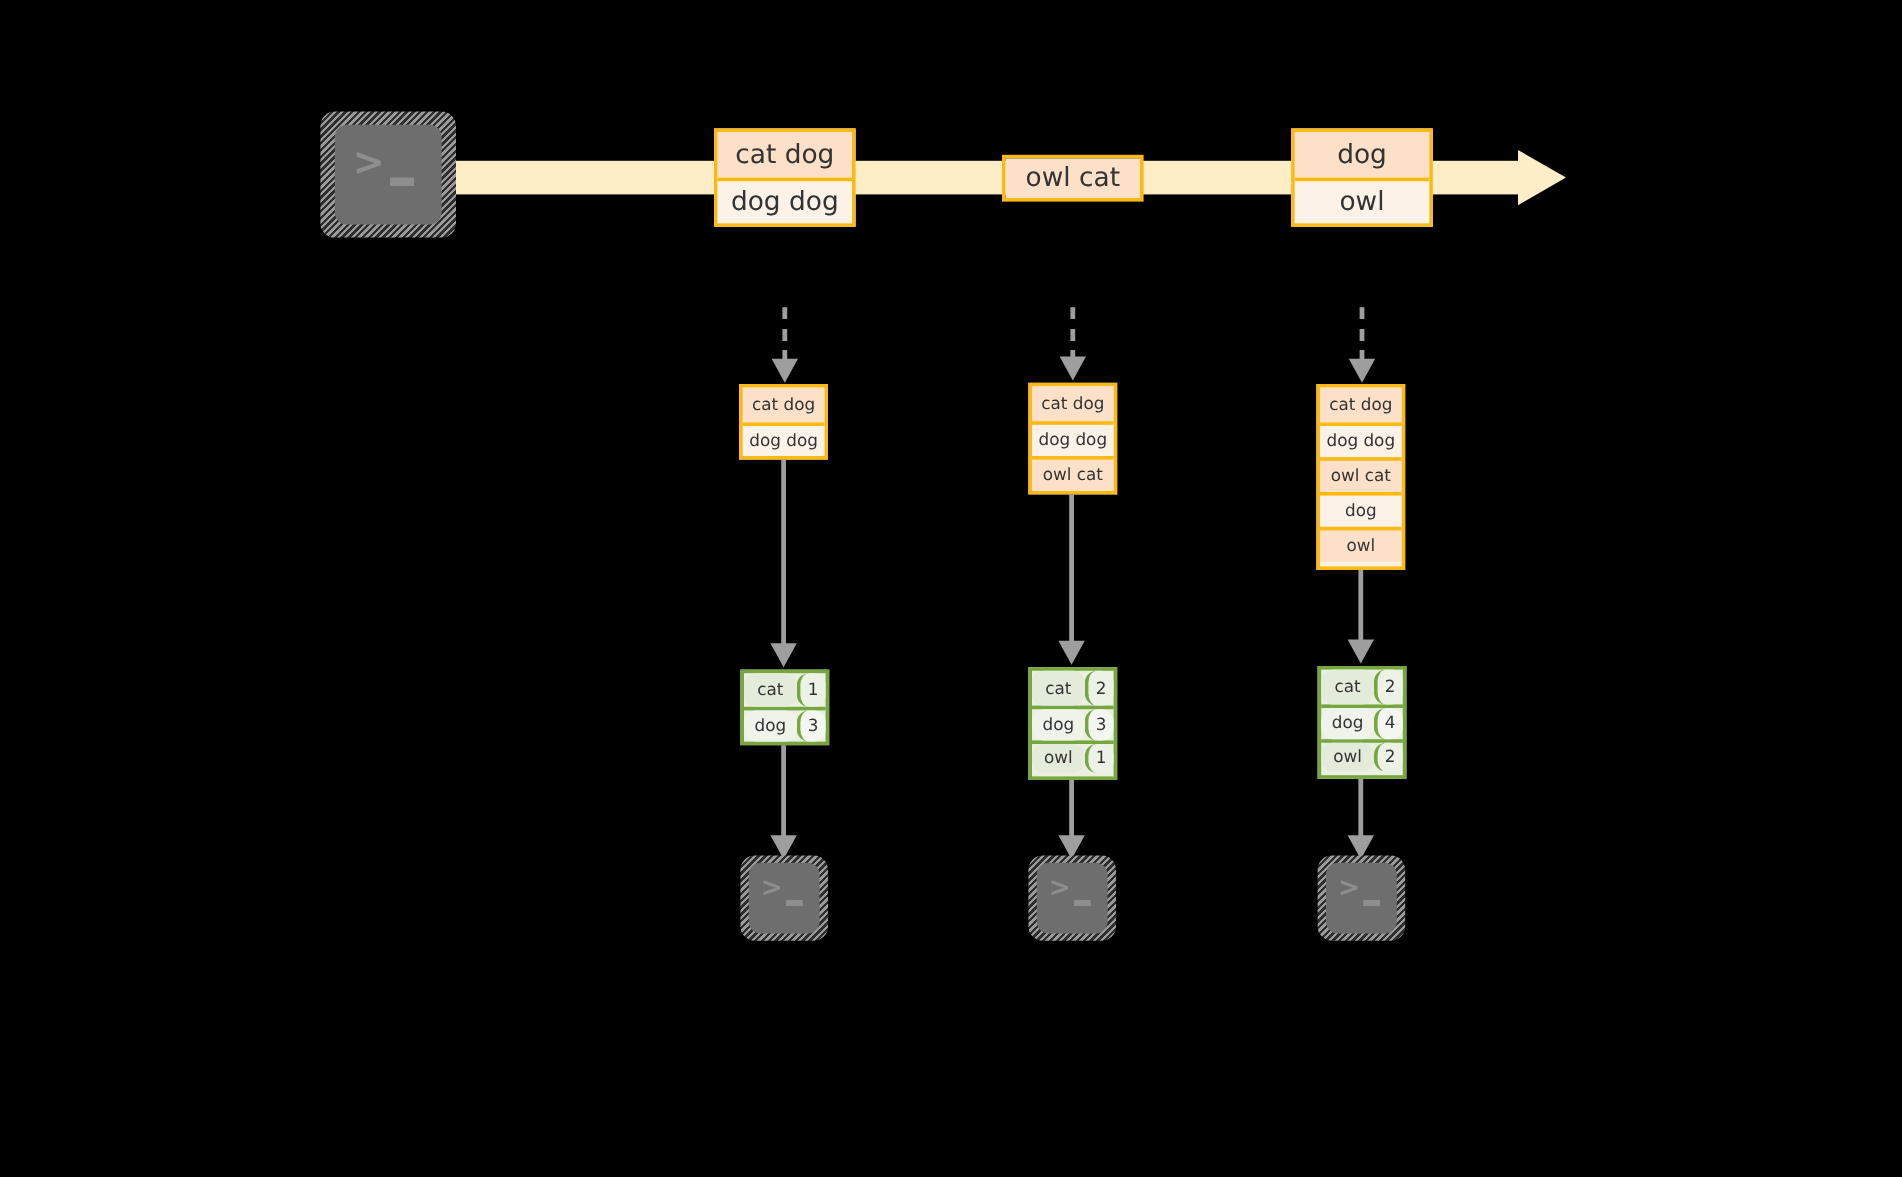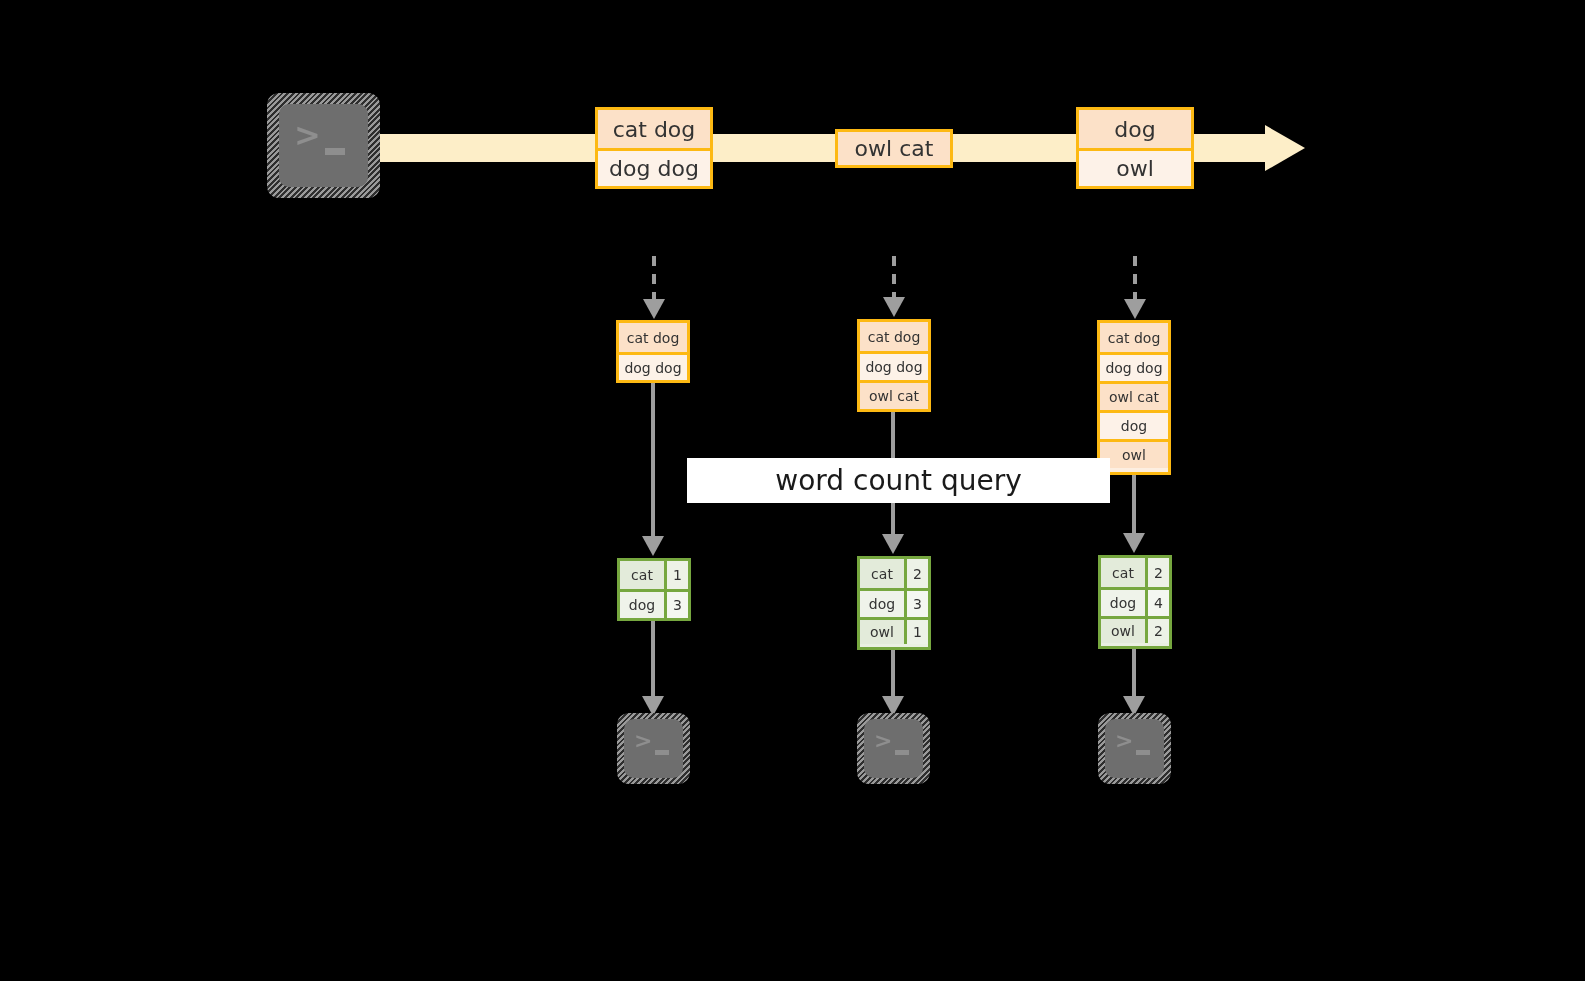--- a/index.html
+++ b/index.html
@@ -26,21 +26,21 @@
         color:#333;white-space:nowrap;}
   .orow.dark{background:#fce1c8;}
   .orow.light{background:#fdf2e8;}
   .orow + .orow{border-top:3px solid #fdb913;}
 
   
   .gbox{position:absolute;box-sizing:border-box;border:3px solid #76a73f;background:#eaf0e2;}
   .grow{display:flex;box-sizing:border-box;}
   .grow + .grow{border-top:3px solid #76a73f;}
   .gcell{box-sizing:border-box;display:flex;align-items:center;justify-content:center;
-         color:#333;white-space:nowrap;}
+         color:#333;white-space:nowrap;border-radius:10px;}
   .gcell.word{background:#e3ebda;}
   .gcell.cnt{background:#edf2e7;border-left:3px solid #76a73f;}
   .grow.alt .gcell.word{background:#eff3ea;}
   .grow.alt .gcell.cnt{background:#f4f7f1;}
 
   
   .vline{position:absolute;background:#9e9e9e;width:4px;}
   .vdash{position:absolute;width:4px;
       background:repeating-linear-gradient(to bottom,#9e9e9e 0 10px,transparent 10px 18px);}
   .vhead{position:absolute;width:0;height:0;border-style:solid;
@@ -109,21 +109,20 @@
 
   <div class="vline" style="left:651px;top:383px;height:155px;"></div>
   <div class="vhead" style="left:642px;top:536px;"></div>
 
   <div class="vline" style="left:891px;top:412px;height:124px;"></div>
   <div class="vhead" style="left:882px;top:534px;"></div>
 
   <div class="vline" style="left:1132px;top:475px;height:61px;"></div>
   <div class="vhead" style="left:1123px;top:533px;"></div>
 
-  <div class="wclabel" style="left:687px;top:458px;width:423px;height:45px;font-size:28px;">word count query</div>
 
   <div class="gbox" style="left:617px;top:558px;width:74px;height:63px;">
     <div class="grow" style="height:28px;">
       <div class="gcell word" style="width:44px;font-size:14px;">cat</div>
       <div class="gcell cnt" style="width:24px;font-size:14px;">1</div>
     </div>
     <div class="grow alt" style="height:29px;">
       <div class="gcell word" style="width:44px;font-size:14px;">dog</div>
       <div class="gcell cnt" style="width:24px;font-size:14px;">3</div>
     </div>

